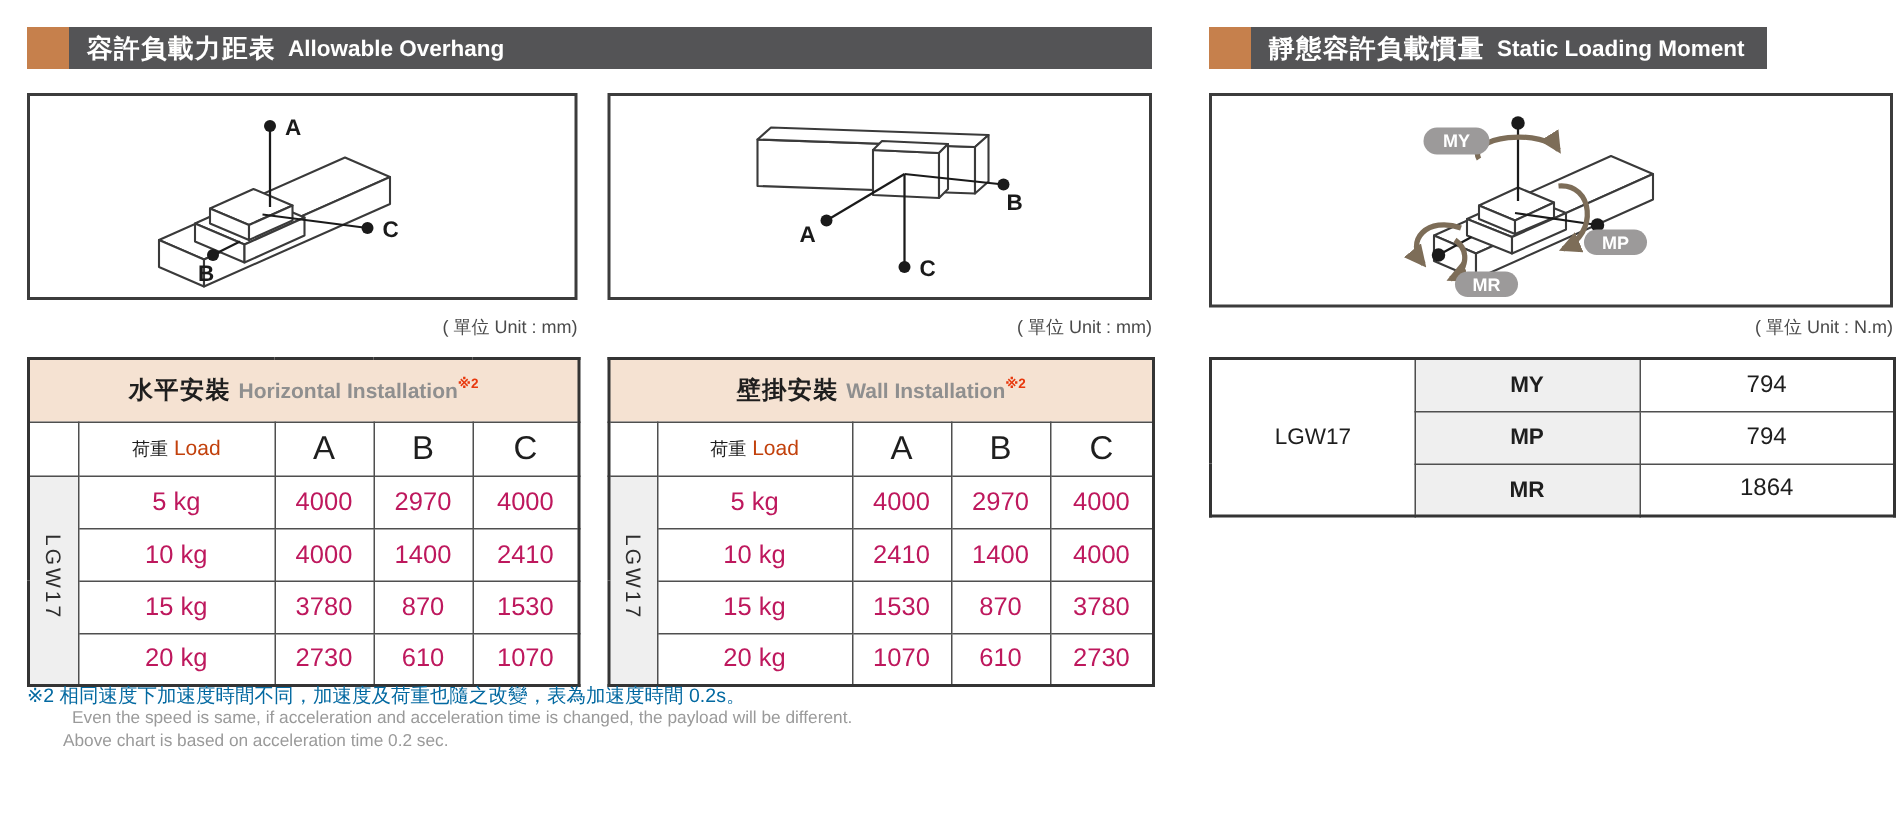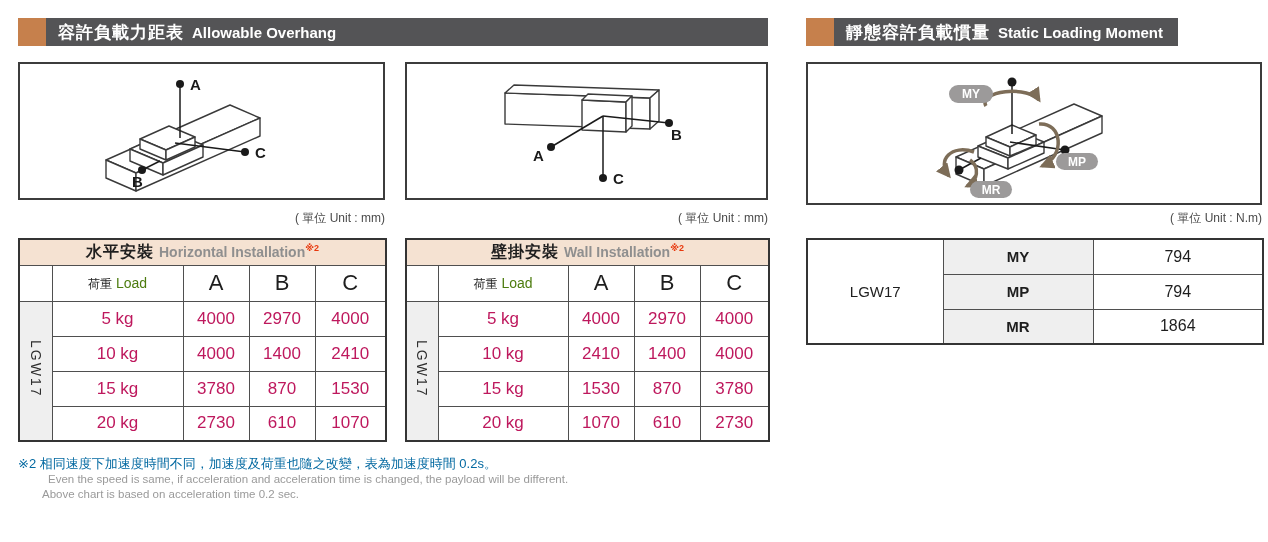--- a/index.html
+++ b/index.html
@@ -19,27 +19,27 @@
   .dia-box svg{display:block;}
 
   
   .unit-note{position:absolute;font-size:12px;color:#4a4a4a;text-align:right;}
 
   
   table.ov{position:absolute;border-collapse:collapse;table-layout:fixed;
            border:2px solid #343434;background:#fff;}
   table.ov td{border:1px solid #4f4f4f;text-align:center;vertical-align:middle;padding:0;}
   td.band{background:#f5e2d2;border-bottom:2px solid #343434;}
-  tr.band-row{height:26px;}
+  tr.band-row{height:42px;}
   .band-zh{font-size:16px;font-weight:bold;color:#1e1e1e;letter-spacing:1px;}
   .band-en{font-size:14px;font-weight:bold;color:#8f8f8f;margin-left:5px;}
   .band-sup{font-size:9px;color:#e8380d;vertical-align:super;font-weight:bold;}
   tr.head-row{height:36px;}
   .load-zh{font-size:12px;color:#1e1e1e;}
-  .load-en{font-size:14px;color:#4d7c0f;margin-left:4px;}
+  .load-en{font-size:14px;color:#c2410c;margin-left:4px;}
   td.abc{font-size:22px;color:#1e1e1e;}
   tr.data-row{height:35px;}
   td.val{font-size:17px;color:#be185d;}
   td.model{background:#efefef;}
   .vert{writing-mode:vertical-rl;font-size:14px;color:#2e2e2e;letter-spacing:2px;display:inline-block;}
 
   
   table.sm{position:absolute;border-collapse:collapse;table-layout:fixed;
            border:2px solid #343434;background:#fff;}
   table.sm td{border:1px solid #4f4f4f;text-align:center;vertical-align:middle;padding:0;}

